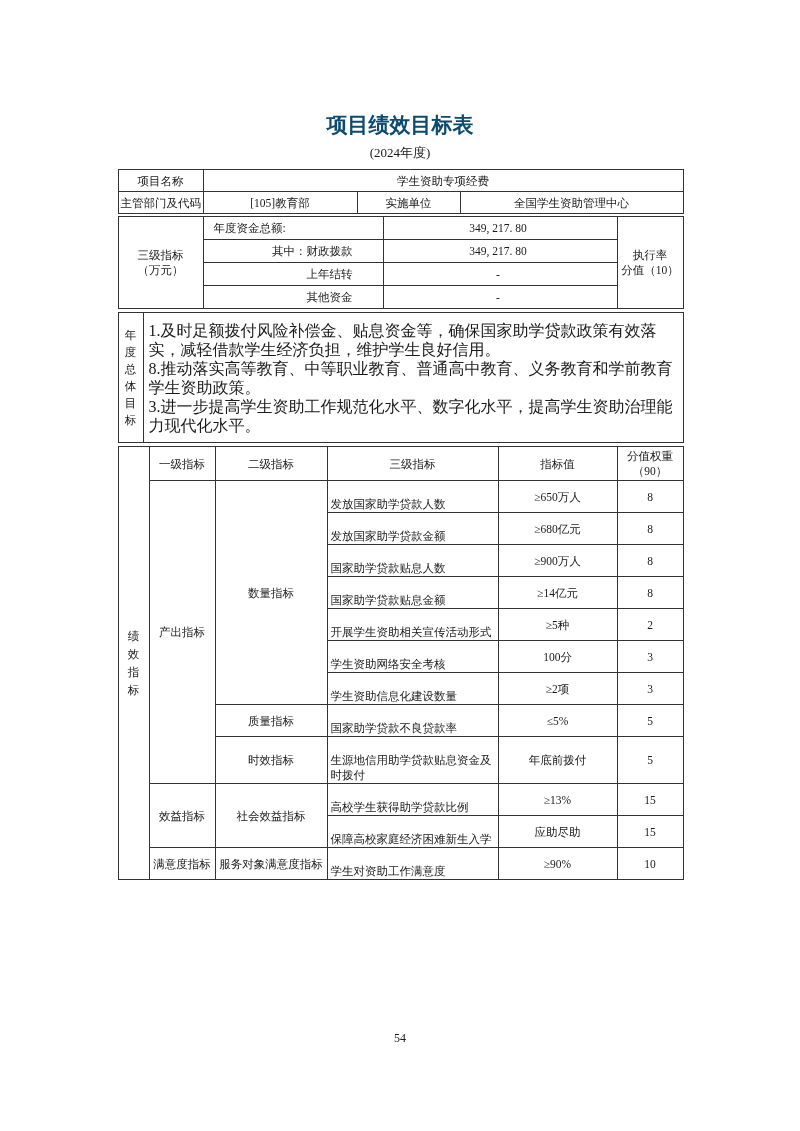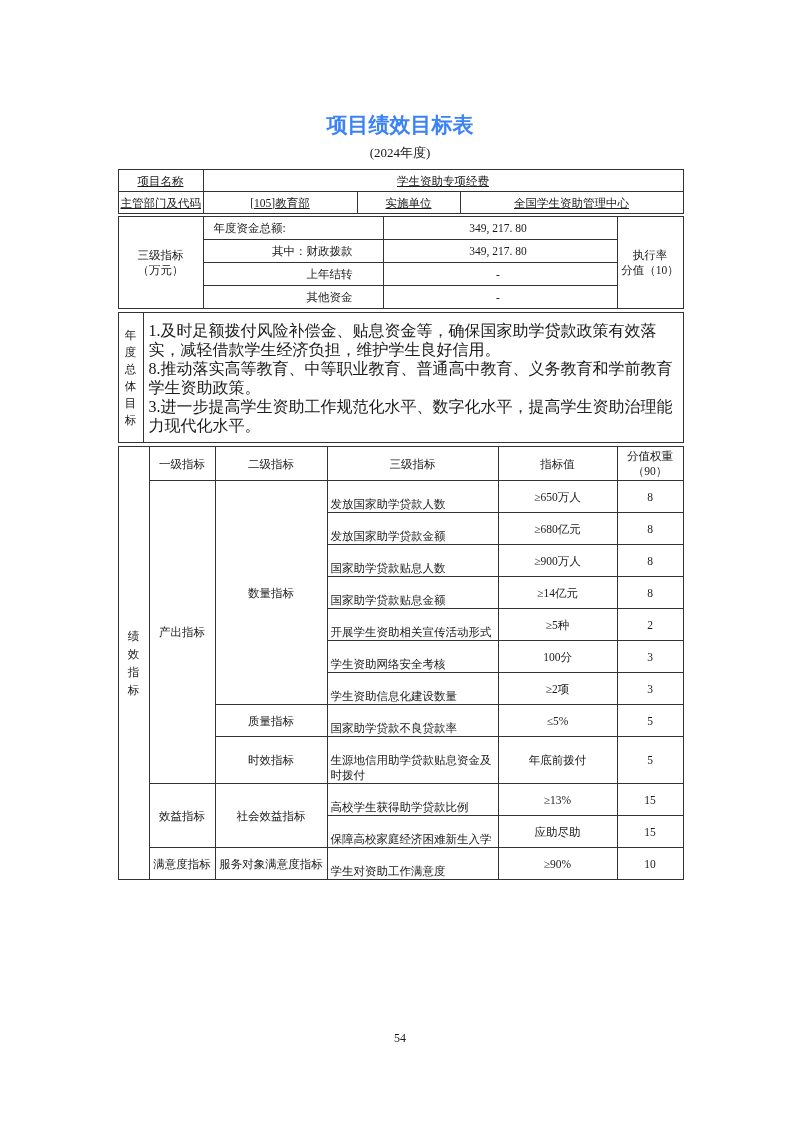--- a/index.html
+++ b/index.html
@@ -13,21 +13,21 @@
     overflow: hidden;
   }
   .doc-title {
     padding-top: 112px;
     margin: 0;
     text-align: center;
     font-family: "Liberation Sans", "DejaVu Sans", sans-serif;
     font-weight: bold;
     font-size: 21px;
     line-height: 26px;
-    color: #3b82f6;
+    color: #0c4a6e;
   }
   .doc-subtitle {
     margin-top: 7px;
     text-align: center;
     font-size: 13px;
     line-height: 16px;
   }
   .content { width: 565px; margin: 0 auto; }
   table {
     border-collapse: collapse;
@@ -38,21 +38,21 @@
   td {
     border: 1px solid #333;
     vertical-align: middle;
     padding: 0 2px;
     line-height: 14px;
     overflow: hidden;
   }
   .tc { text-align: center; }
   .nowrap { white-space: nowrap; }
   .tbl-info { margin-top: 8px; }
-  .tbl-info tr { height: 22px; text-decoration: underline; }
+  .tbl-info tr { height: 22px; }
   .tbl-funding { margin-top: 2px; }
   .tbl-funding tr { height: 23px; }
   .sub-label-left  { text-align: left;  padding-left: 10px; white-space: nowrap; }
   .sub-label-right { text-align: right; padding-right: 30px; white-space: nowrap; }
   .amount { text-align: center; padding-right: 6px; white-space: nowrap; }
   .two-line div { line-height: 15px; text-align: center; }
   .tbl-goals { margin-top: 3px; }
   .tbl-goals tr { height: 130px; }
   .goals-text { padding: 0 5px; font-size: 16px; line-height: 19px; text-align: left; }
   .vchars span { display: block; text-align: center; line-height: 17px; }

